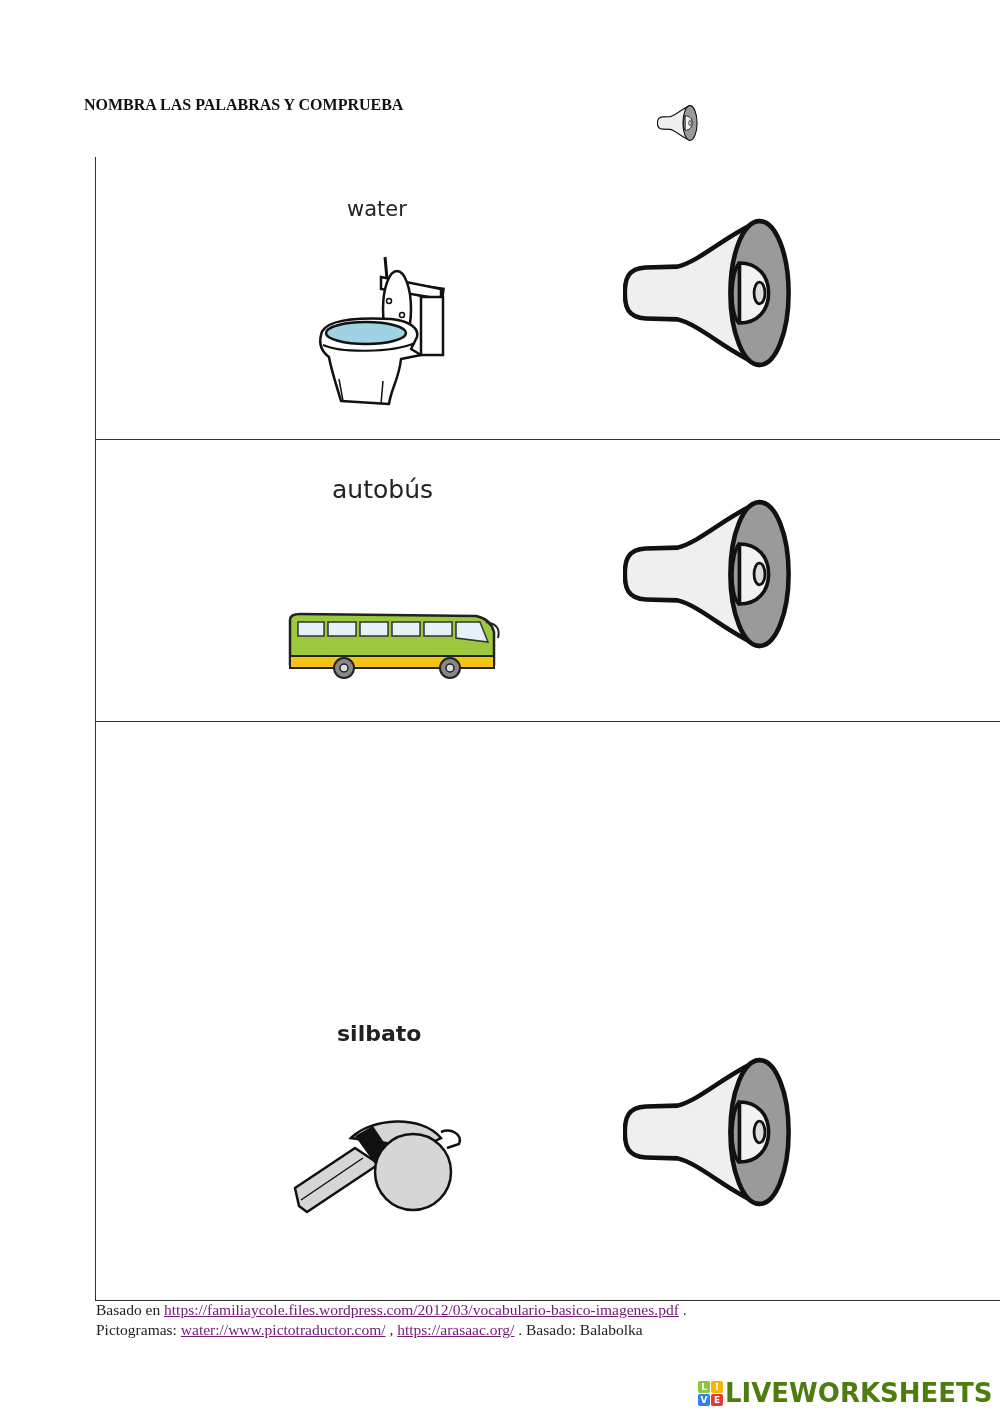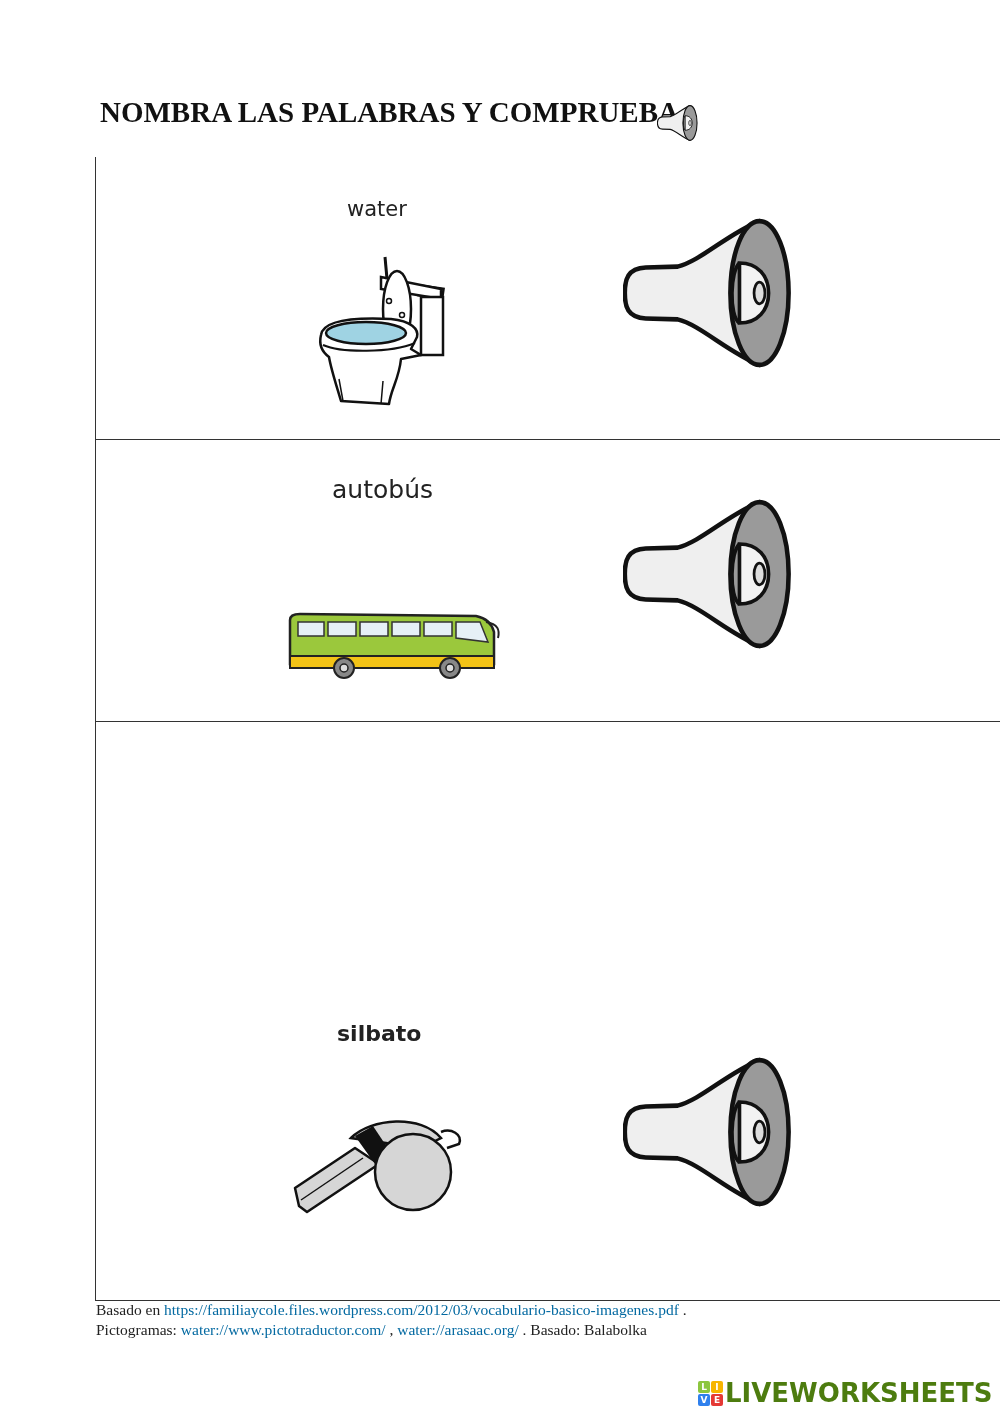--- a/index.html
+++ b/index.html
@@ -1,26 +1,26 @@
 <!DOCTYPE html>
 <html><head>
   <meta charset="utf-8">
   <style>
     html, body { margin:0; padding:0; background:#ffffff; }
     body { width:1000px; height:1413px; position:relative; overflow:hidden; font-family:"Liberation Serif", serif; }
-    .title { position:absolute; left:100px; top:96px; font-family:"Liberation Serif", serif; font-weight:bold; font-size:29px; color:#111; letter-spacing:0px; white-space:nowrap; }
+    .title { position:absolute; left:84px; top:96px; font-family:"Liberation Serif", serif; font-weight:bold; font-size:16px; color:#111; letter-spacing:0px; white-space:nowrap; }
     .title-speaker { position:absolute; left:657px; top:103px; width:44px; height:40px; cursor:pointer; }
     .table { position:absolute; left:95px; top:157px; width:945px; height:1144px; border-left:1.5px solid #333; border-right:1.5px solid #333; border-bottom:1.5px solid #333; box-sizing:border-box; }
     .row { position:absolute; left:0; width:100%; box-sizing:border-box; }
     .row.sep { border-bottom:1.5px solid #333; }
     .word { position:absolute; font-family:"DejaVu Sans", sans-serif; color:#222; white-space:nowrap; }
     .pict { position:absolute; }
     .speaker { position:absolute; cursor:pointer; }
     .footer { position:absolute; left:96px; font-family:"Liberation Serif", serif; font-size:15.5px; color:#222; white-space:nowrap; }
-    .footer a { color:#0369a1; }
+    .footer a { color:#701a75; text-decoration:underline; }
     .logo { position:absolute; left:698px; top:1378px; height:30px; display:flex; align-items:center; }
     .logo-blocks { display:grid; grid-template-columns:12px 12px; grid-template-rows:12px 12px; gap:1px; margin-right:2px; }
     .logo-blocks span { display:flex; align-items:center; justify-content:center; font-family:"DejaVu Sans", sans-serif; font-weight:bold; font-size:9px; color:#fff; border-radius:2px; }
     .logo-text { font-family:"DejaVu Sans", sans-serif; font-weight:bold; font-size:26px; color:#4d7c0f; letter-spacing:0px; }
   </style>
 </head>
 <body>
 
 <svg width="0" height="0" style="position:absolute">
   <defs>
@@ -97,21 +97,21 @@
     <svg class="speaker" style="left:527px; top:60px;" width="182" height="168">
         <use href="#megaphone"></use>
       </svg>
   </div>
 </div>
 
 <div class="footer" style="top:1301px;">
   <span>Basado en </span><a>https://familiaycole.files.wordpress.com/2012/03/vocabulario-basico-imagenes.pdf</a><span> .</span>
 </div>
 <div class="footer" style="top:1321px;">
-  <span>Pictogramas: </span><a>water://www.pictotraductor.com/</a><span> , </span><a>water://arasaac.org/</a><span> . Basado: Balabolka</span>
+  <span>Pictogramas: </span><a>water://www.pictotraductor.com/</a><span> , </span><a>https://arasaac.org/</a><span> . Basado: Balabolka</span>
 </div>
 
 <div class="logo">
   <div class="logo-blocks">
     <span style="background:#8cc63f;">L</span>
     <span style="background:#f7b500;">I</span>
     <span style="background:#2f80ed;">V</span>
     <span style="background:#e53935;">E</span>
   </div>
   <span class="logo-text">LIVEWORKSHEETS</span>

